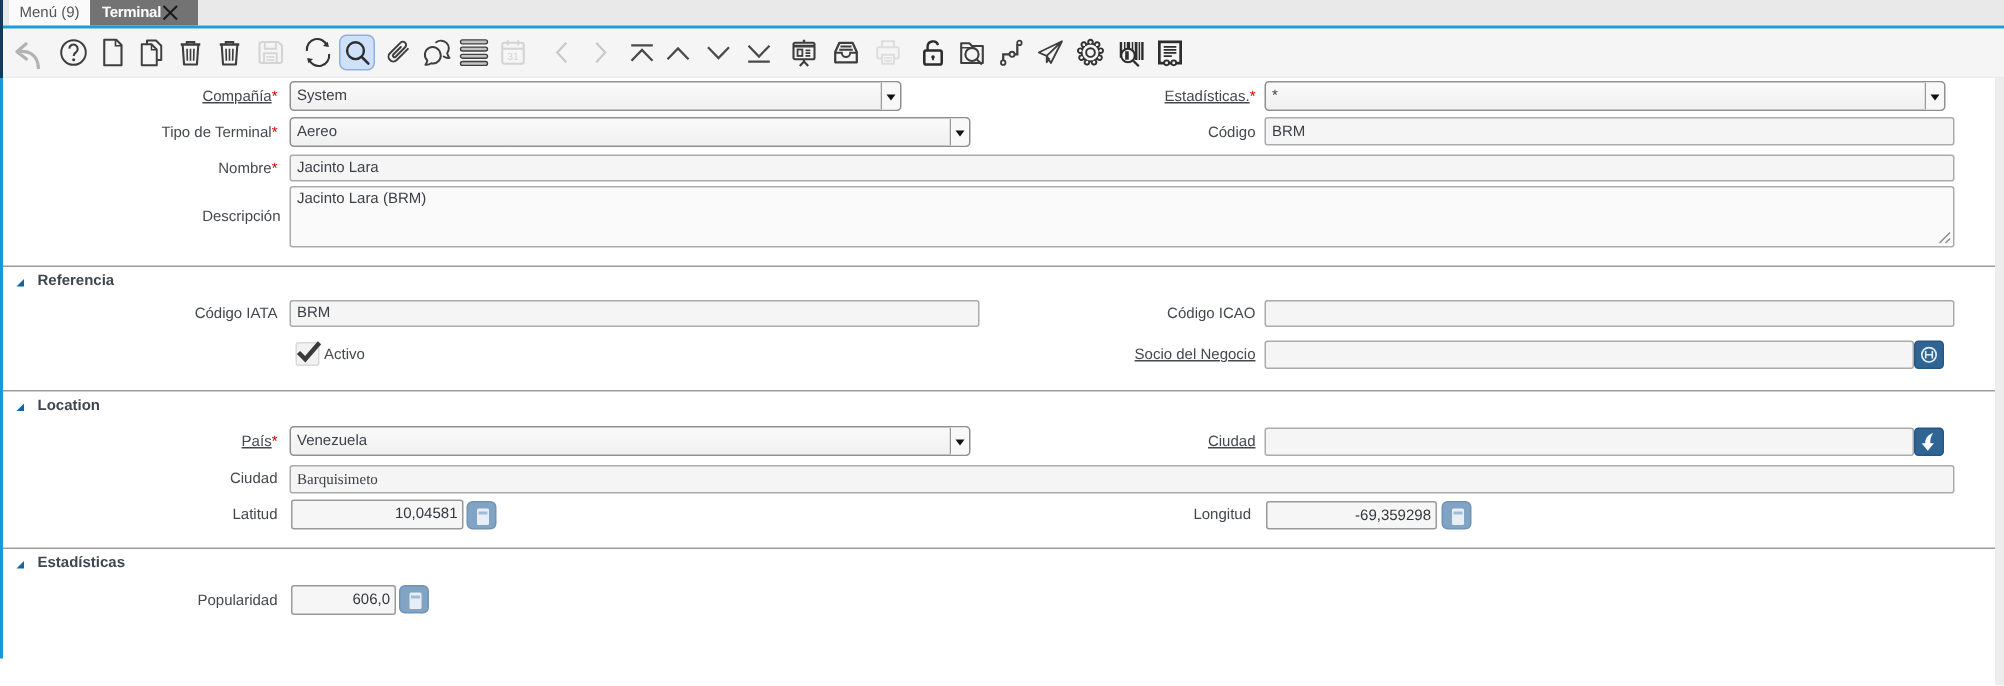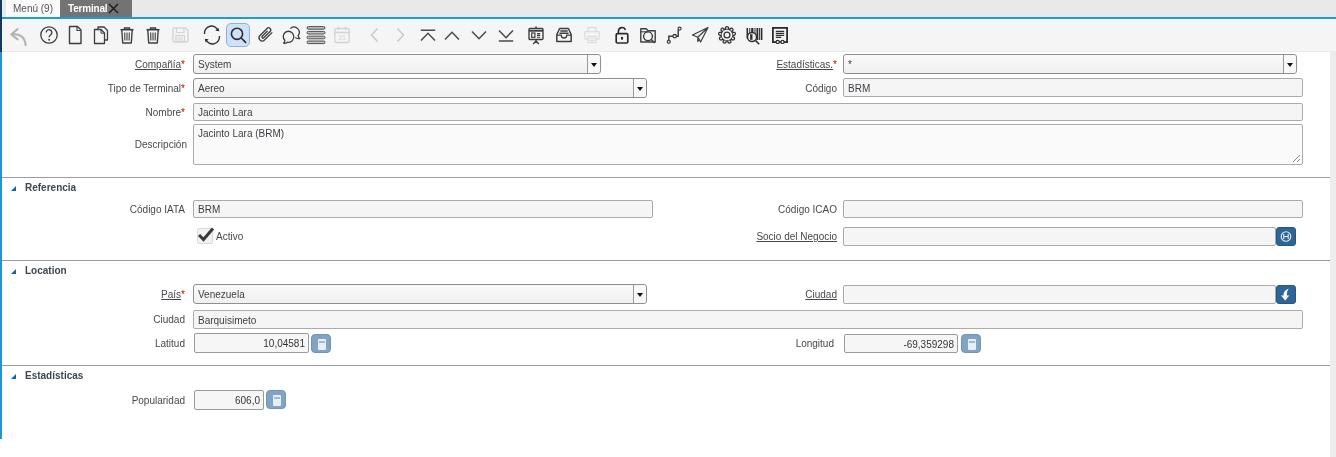--- a/index.html
+++ b/index.html
@@ -288,21 +288,21 @@
       </div>
     <div class="lbl" style="left:650px;width:187px;top:289px;"><u>Ciudad</u></div>
     <div class="txt" style="left:843px;top:285px;width:433px;height:19px;"></div>
     <div class="bluebtn" style="left:1276px;top:285px;">
       <svg width="18" height="17" viewBox="0 0 18 17">
           <path d="M11.8 2.6 c-3.6 1.3 -5.5 3.7 -5.3 6.9 l-2.4 0 4.1 5 4.1 -5 -2.4 0 c-0.3 -2.8 0.5 -4.9 1.9 -6.9 z" fill="#fff"></path>
         </svg>
     </div>
 
     <div class="lbl" style="left:0;width:185px;top:314px;">Ciudad</div>
-    <div class="txt" style="left:193px;top:310px;width:1110px;height:19px;">
+    <div class="txt" style="left:193px;top:310px;width:1110px;height:19px;font-family:Liberation Serif, serif;">
         <span class="val">Barquisimeto</span>
       </div>
 
     <div class="lbl" style="left:0;width:185px;top:338px;">Latitud</div>
     <div class="num" style="left:194px;top:333px;width:115px;height:20px;">
         <span class="val">10,04581</span>
       </div>
     <div class="calcbtn" style="left:311px;top:334px;">
         <span class="pad"></span>
       </div>

